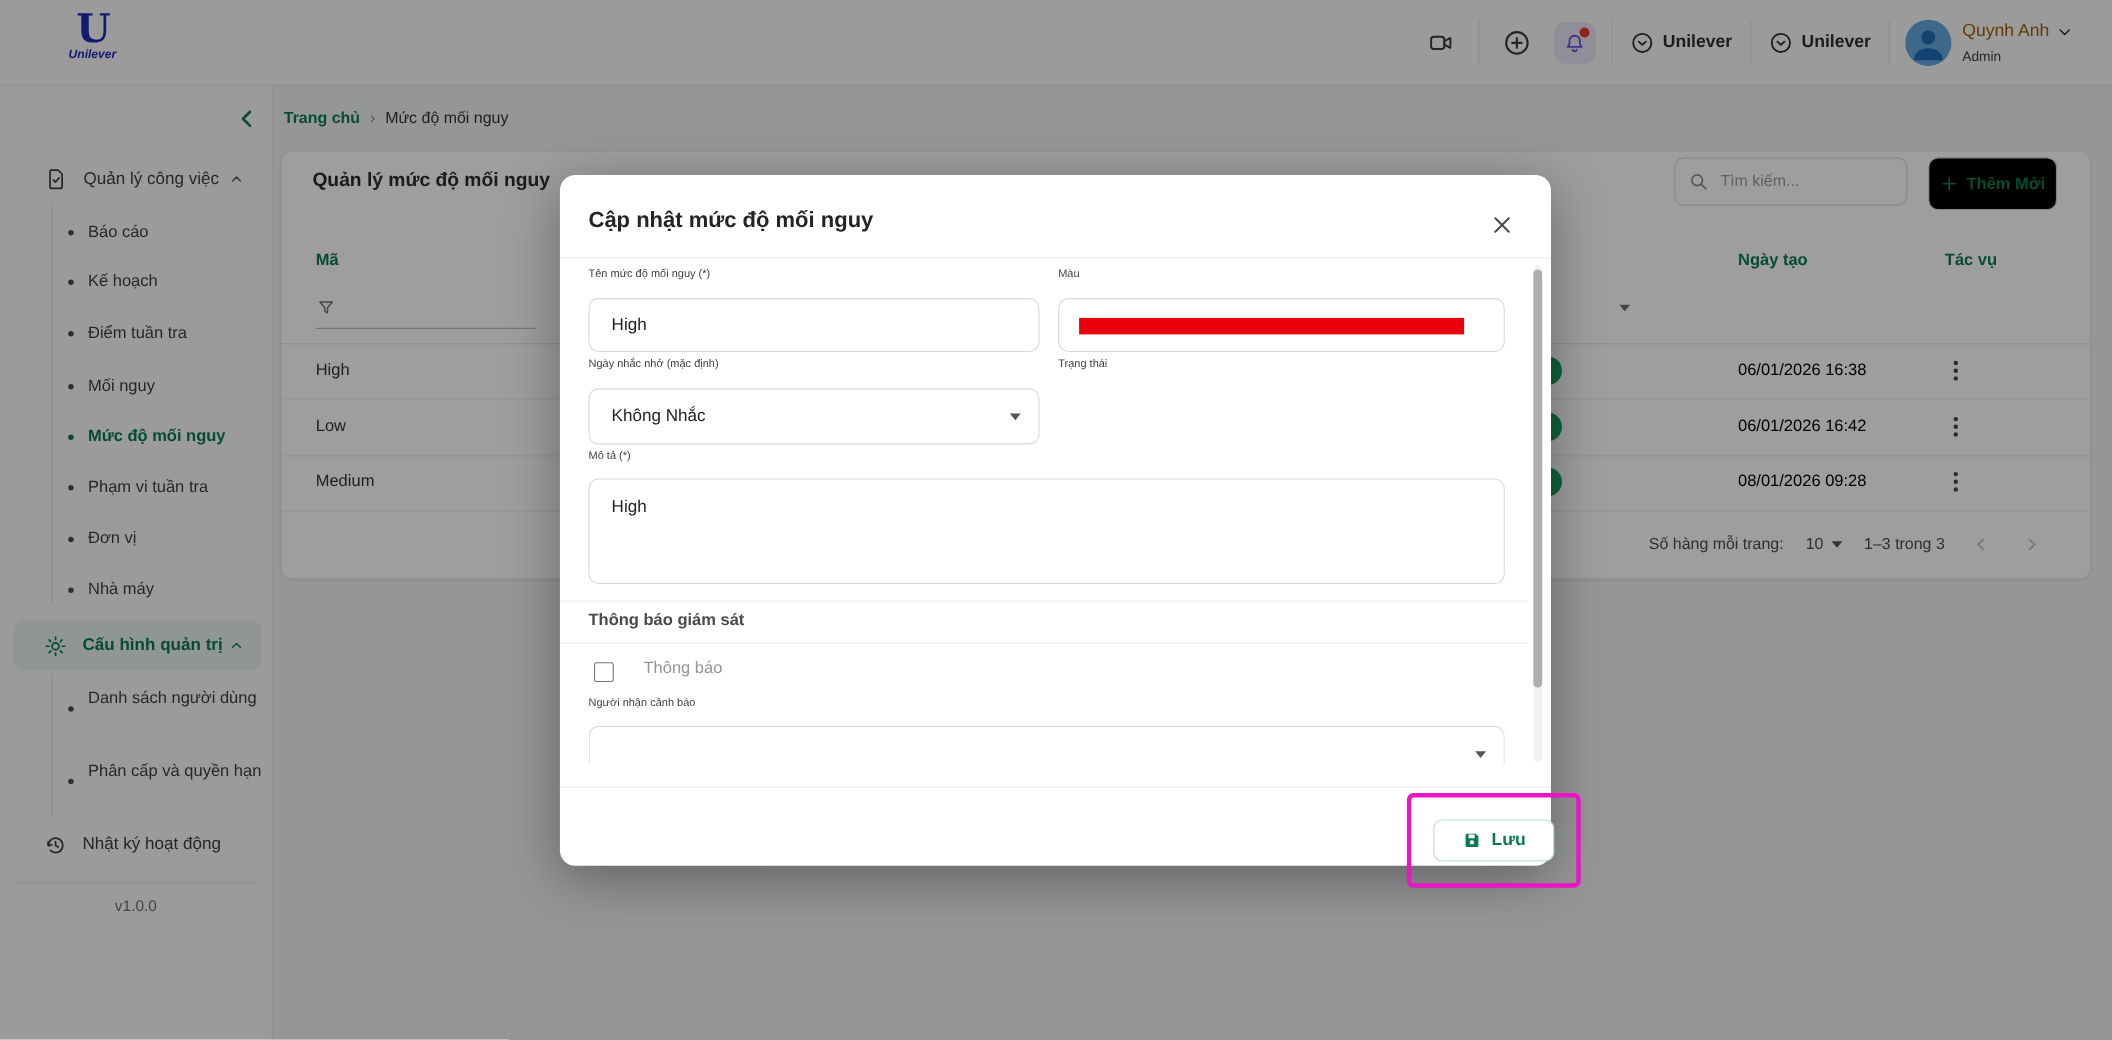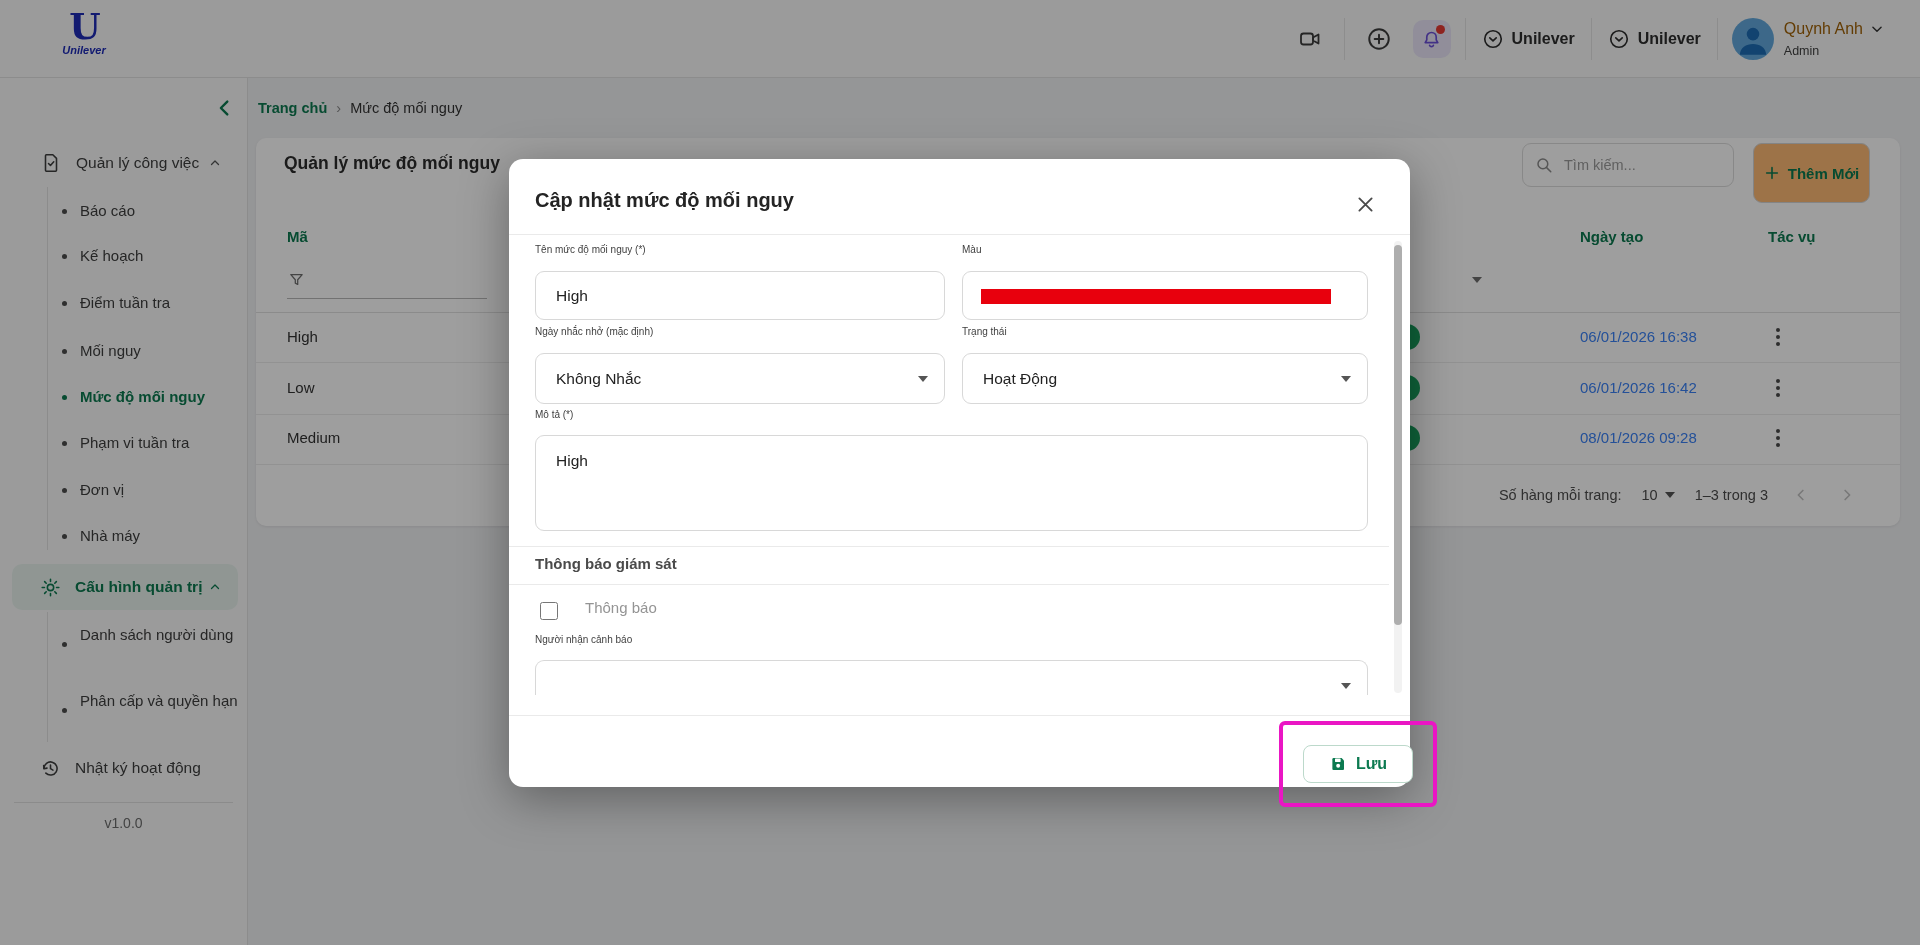--- a/index.html
+++ b/index.html
@@ -48,29 +48,29 @@
   .breadcrumb{position:absolute;left:258px;top:100px;display:flex;align-items:center;gap:9px;font-size:14.5px}
   .bc-home{color:var(--accent);font-weight:700;cursor:pointer;text-decoration:none}
   .bc-sep{color:#8a8a8a}
   .bc-cur{color:#333}
 
   .card{position:absolute;left:256px;top:138px;width:1644px;height:388px;background:#fff;border-radius:10px;box-shadow:0 1px 3px rgba(0,0,0,.08)}
   .card-title{position:absolute;left:28px;top:15px;margin:0;font-size:17.5px;font-weight:700;color:#2c2c2c}
   .searchbox{position:absolute;left:1266px;top:5px;width:212px;height:44px;border:1px solid #dcdcdc;border-radius:9px;background:#fff;display:flex;align-items:center;padding:0 12px;gap:9px;color:#8b8b8b}
   .searchbox input{border:none;outline:none;flex:1;font-family:inherit;font-size:14.5px;color:#333;background:transparent;min-width:0}
   .searchbox input::placeholder{color:#9b9b9b}
-  .addbtn{position:absolute;left:1497px;top:5px;width:117px;height:60px;border:1px solid #d6d6d6;border-radius:9px;background:#fdba74;color:var(--accent);font-family:inherit;font-size:15px;font-weight:600;display:flex;align-items:center;justify-content:center;gap:8px;cursor:pointer}
+  .addbtn{position:absolute;left:1497px;top:5px;width:117px;height:48px;border:1px solid #d6d6d6;border-radius:9px;background:#000000;color:var(--accent);font-family:inherit;font-size:15px;font-weight:600;display:flex;align-items:center;justify-content:center;gap:8px;cursor:pointer}
   .th{position:absolute;top:90px;font-size:15px;font-weight:700;color:var(--accent)}
   .filter-funnel{position:absolute;left:32px;top:133px;color:#6f6f6f;background:none;border:none;padding:0;cursor:pointer}
   .filter-line{position:absolute;left:31px;top:160px;width:200px;height:1px;background:#b9b9b9}
   .filter-caret{position:absolute;left:1216px;top:139px;width:0;height:0;border:5px solid transparent;border-top:6px solid #6f6f6f;cursor:pointer}
   .t-sep{position:absolute;left:0;right:0;height:1px;background:#ececec}
   .t-sep.strong{background:#e0e0e0}
   .cell-code{position:absolute;left:31px;font-size:15px;color:#333;line-height:20px}
-  .cell-date{position:absolute;left:1324px;font-size:15px;color:#3b82f6;line-height:20px}
+  .cell-date{position:absolute;left:1324px;font-size:15px;color:#000000;line-height:20px}
   .kebab{position:absolute;left:1508px;width:28px;height:28px;background:none;border:none;cursor:pointer;display:flex;flex-direction:column;align-items:center;justify-content:center;gap:3px;padding:0}
   .kebab i{width:4px;height:4px;border-radius:50%;background:#4a4a4a}
   .toggle{position:absolute;left:1124px;width:40px;height:26px;border-radius:13px;background:var(--toggle-on);border:none;cursor:pointer}
   .pagination{position:absolute;right:40px;top:344px;display:flex;align-items:center;gap:20px;font-size:14.5px;color:#4c4c4c}
   .rpp{display:flex;align-items:center;gap:7px;cursor:pointer}
   .caret{width:0;height:0;border:5px solid transparent;border-top:6px solid #555;margin-top:5px}
   .pg-btn{background:none;border:none;color:#c2c2c2;padding:0;width:26px;height:26px;display:flex;align-items:center;justify-content:center;cursor:default}
 
   
   .overlay{position:absolute;inset:0;background:rgba(0,0,0,.38);z-index:40}
@@ -324,24 +324,20 @@
       <div class="f-input" style="left:453px;top:36px;width:406px">
         <span class="red-swatch"></span>
       </div>
 
       <span class="f-label" style="left:26px;top:91px">Ngày nhắc nhở (mặc định)</span>
       <span class="f-label" style="left:453px;top:91px">Trạng thái</span>
       <div class="f-select" style="left:26px;top:118px;width:410px">
         <span>Không Nhắc</span>
         <span class="caret"></span>
       </div>
-      <div class="f-select" style="left:453px;top:118px;width:406px">
-        <span>Hoạt Động</span>
-        <span class="caret"></span>
-      </div>
 
       <span class="f-label" style="left:26px;top:174px">Mô tả (*)</span>
       <textarea class="f-textarea" style="">High</textarea>
 
       <div class="m-hr" style="top:311px"></div>
       <span class="m-section">Thông báo giám sát</span>
       <div class="m-hr" style="top:349px"></div>
 
       <input type="checkbox" class="m-check" style="">
       <span class="m-check-label">Thông báo</span>

